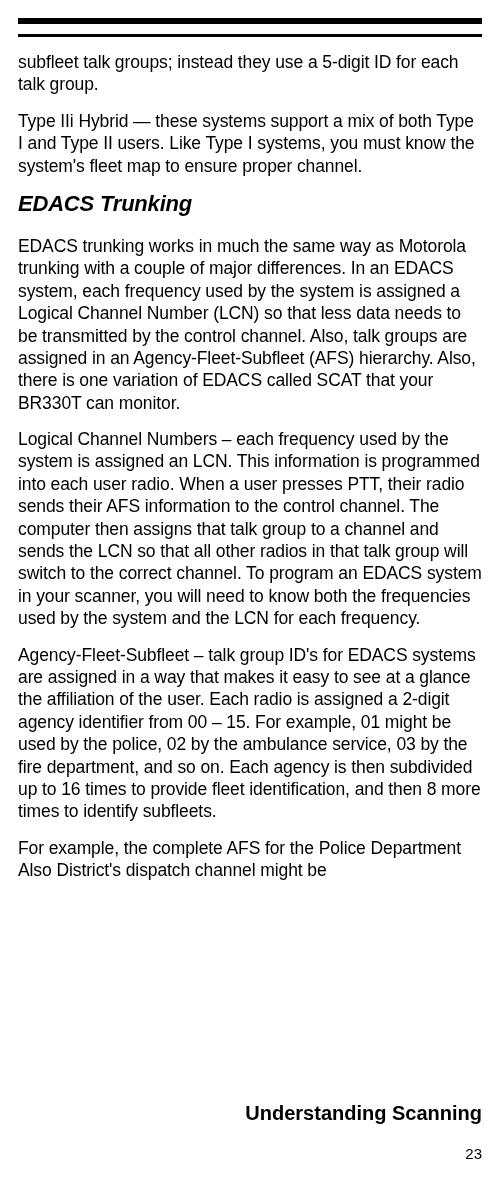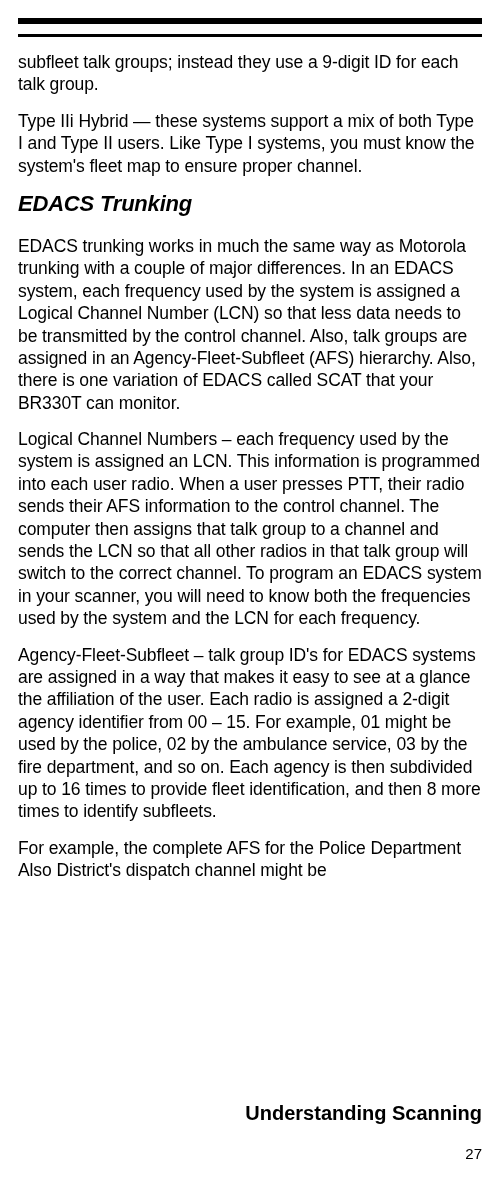--- a/index.html
+++ b/index.html
@@ -48,28 +48,28 @@
     bottom: 18px;
     font-size: 15px;
   }
 </style>
 </head>
 <body>
 
 <div class="rule-thick"></div>
 <div class="rule-thin"></div>
 
-<p class="para">subfleet talk groups; instead they use a 9-digit ID for each talk group.</p>
+<p class="para">subfleet talk groups; instead they use a 5-digit ID for each talk group.</p>
 
 <p class="para">Type IIi Hybrid — these systems support a mix of both Type I and Type II users. Like Type I systems, you must know the system's fleet map to ensure proper channel.</p>
 
 <h2 class="h2">EDACS Trunking</h2>
 
 <p class="para">EDACS trunking works in much the same way as Motorola trunking with a couple of major differences. In an EDACS system, each frequency used by the system is assigned a Logical Channel Number (LCN) so that less data needs to be transmitted by the control channel. Also, talk groups are assigned in an Agency-Fleet-Subfleet (AFS) hierarchy. Also, there is one variation of EDACS called SCAT that your BR330T can monitor.</p>
 
 <p class="para">Logical Channel Numbers – each frequency used by the system is assigned an LCN. This information is programmed into each user radio. When a user presses PTT, their radio sends their AFS information to the control channel. The computer then assigns that talk group to a channel and sends the LCN so that all other radios in that talk group will switch to the correct channel. To program an EDACS system in your scanner, you will need to know both the frequencies used by the system and the LCN for each frequency.</p>
 
 <p class="para">Agency-Fleet-Subfleet – talk group ID's for EDACS systems are assigned in a way that makes it easy to see at a glance the affiliation of the user. Each radio is assigned a 2-digit agency identifier from 00 – 15. For example, 01 might be used by the police, 02 by the ambulance service, 03 by the fire department, and so on. Each agency is then subdivided up to 16 times to provide fleet identification, and then 8 more times to identify subfleets.</p>
 
 <p class="para">For example, the complete AFS for the Police Department Also District's dispatch channel might be</p>
 
 <div class="footer-title">Understanding Scanning</div>
-<div class="page-num">27</div>
+<div class="page-num">23</div>
 
 </body></html>

